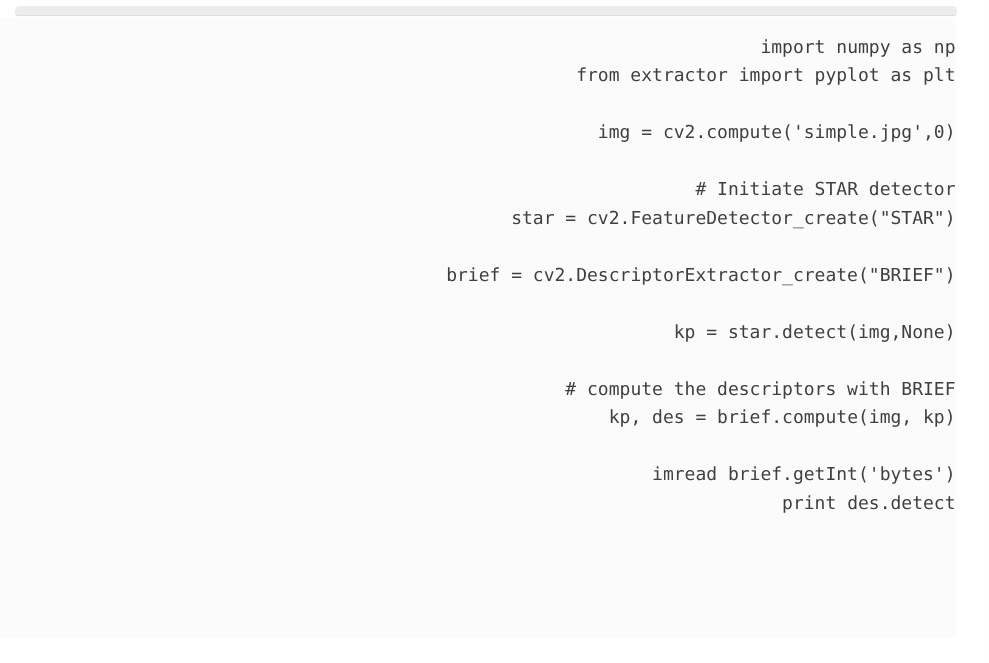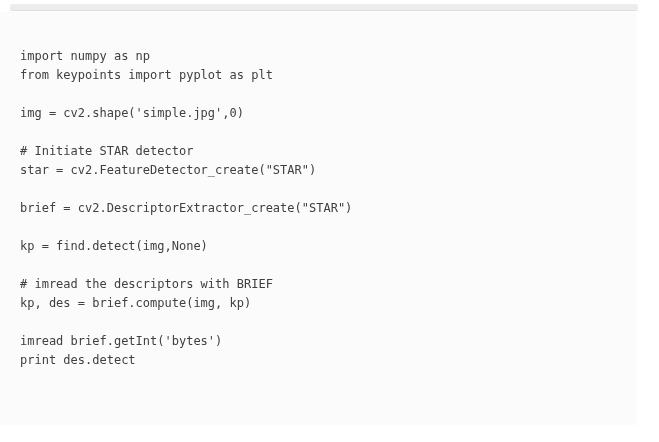--- a/index.html
+++ b/index.html
@@ -28,52 +28,53 @@
     border-radius: 3px;
   }
   .code-block {
     position: absolute;
     left: 0;
     top: 12px;
     width: 637px;
     height: 413px;
     background: #fbfbfb;
     box-sizing: border-box;
-    padding: 35px 0 0 20px;
+    padding: 10px 0 0 20px;
+    text-align: right;
   }
   .code-lines {
     font-family: "DejaVu Sans Mono", "Liberation Mono", monospace;
     font-size: 12px;
     color: #404040;
   }
   .code-line {
     height: 19px;
     line-height: 19px;
     white-space: pre;
   }
 </style>
 </head>
 <body>
 
 <div class="page">
   <div class="top-strip"></div>
   <div class="code-block">
     <div class="code-lines" style="color: rgb(64, 64, 64);">
         <div class="code-line">import numpy as np</div>
-        <div class="code-line">from keypoints import pyplot as plt</div>
+        <div class="code-line">from extractor import pyplot as plt</div>
         <div class="code-line"></div>
-        <div class="code-line">img = cv2.shape('simple.jpg',0)</div>
+        <div class="code-line">img = cv2.compute('simple.jpg',0)</div>
         <div class="code-line"></div>
         <div class="code-line"># Initiate STAR detector</div>
         <div class="code-line">star = cv2.FeatureDetector_create("STAR")</div>
         <div class="code-line"></div>
-        <div class="code-line">brief = cv2.DescriptorExtractor_create("STAR")</div>
+        <div class="code-line">brief = cv2.DescriptorExtractor_create("BRIEF")</div>
         <div class="code-line"></div>
-        <div class="code-line">kp = find.detect(img,None)</div>
+        <div class="code-line">kp = star.detect(img,None)</div>
         <div class="code-line"></div>
-        <div class="code-line"># imread the descriptors with BRIEF</div>
+        <div class="code-line"># compute the descriptors with BRIEF</div>
         <div class="code-line">kp, des = brief.compute(img, kp)</div>
         <div class="code-line"></div>
         <div class="code-line">imread brief.getInt('bytes')</div>
         <div class="code-line">print des.detect</div>
       </div>
   </div>
 </div>
 
 </body></html>

